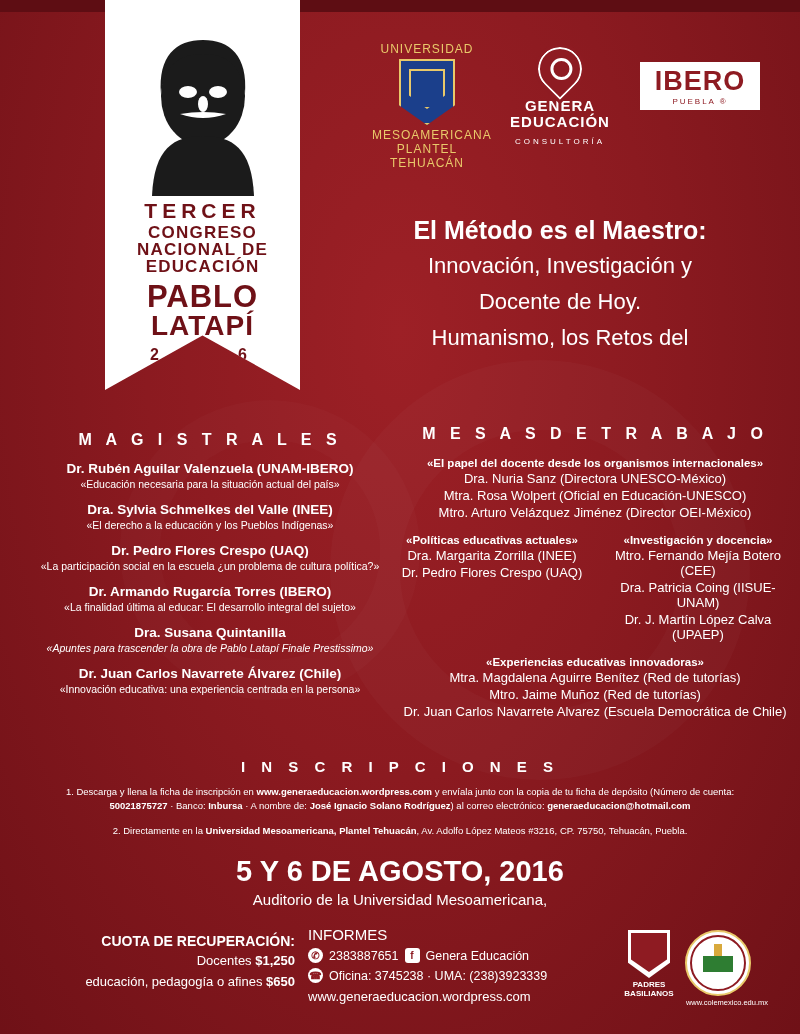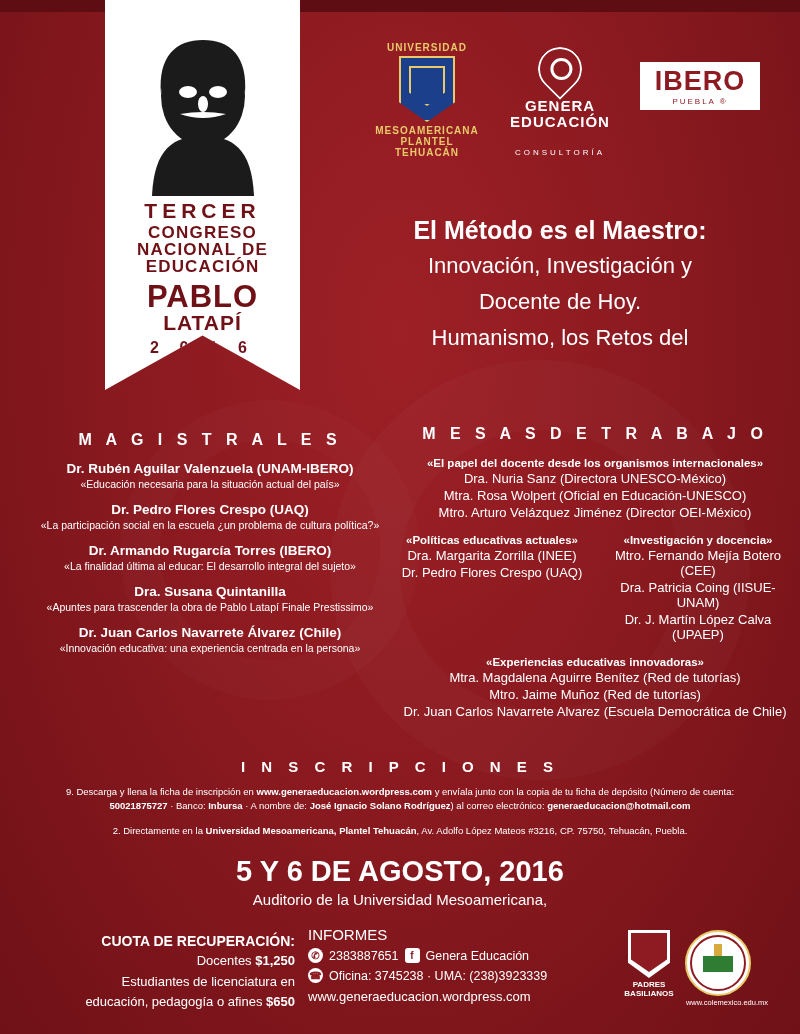--- a/index.html
+++ b/index.html
@@ -49,27 +49,27 @@
   .portrait svg{display:block;}
   .banner-title{
     color:#6f1117;
     font-weight:bold;
     line-height:1.0;
   }
   .t-tercer{font-size:21px;letter-spacing:5px;margin-top:4px;}
   .t-sub{font-size:17px;letter-spacing:1.2px;margin-top:3px;}
   .t-sub2{font-size:17px;letter-spacing:1.2px;}
   .t-big{font-size:31px;letter-spacing:1px;margin-top:6px;}
-  .t-big2{font-size:21px;letter-spacing:1px;}
+  .t-big2{font-size:28px;letter-spacing:1px;}
   .t-year{font-size:16px;letter-spacing:8px;margin-top:7px;}
 
   
   .logos{position:absolute;left:350px;top:34px;width:420px;height:140px;}
   .logo-uni{position:absolute;left:22px;top:8px;width:110px;text-align:center;}
-  .logo-uni .ltxt{color:#e9c96a;font-size:10px;font-weight:bold;letter-spacing:1px;}
+  .logo-uni .ltxt{color:#e9c96a;font-size:12px;font-weight:normal;letter-spacing:1px;}
   .shield{
     width:52px;height:62px;margin:3px auto;
     background:#1b3f8b;
     border:2px solid #e9c96a;
     clip-path:polygon(0 0,100% 0,100% 70%,50% 100%,0 70%);
     position:relative;
   }
   .shield:after{
     content:"";position:absolute;left:8px;top:8px;right:8px;bottom:14px;
     border:2px solid #e9c96a;
@@ -81,40 +81,40 @@
     background:#8e1b22;border:3px solid #8e1b22;border-radius:50% 50% 50% 0;
     transform:rotate(-45deg);
     box-shadow:0 0 0 2px #ffffff inset;
     position:relative;
   }
   .drop:after{
     content:"";position:absolute;left:12px;top:12px;width:16px;height:16px;
     border:3px solid #ffffff;border-radius:50%;
   }
   .genera-txt{font-size:15px;font-weight:bold;letter-spacing:1px;line-height:1.05;}
-  .genera-sub{font-size:8px;letter-spacing:3px;margin-top:18px;}
+  .genera-sub{font-size:8px;letter-spacing:3px;margin-top:7px;}
   .logo-ibero{position:absolute;left:290px;top:28px;width:120px;}
   .ibero-box{background:#ffffff;padding:6px 8px 4px;text-align:center;}
   .ibero-box .i1{color:#8e1b22;font-size:27px;font-weight:bold;letter-spacing:1px;line-height:1;}
   .ibero-box .i2{color:#8e1b22;font-size:8px;letter-spacing:2px;margin-top:2px;}
 
   
   .headline{position:absolute;left:345px;top:215px;width:430px;text-align:center;}
   .hl1{font-size:25px;font-weight:bold;line-height:1.25;}
   .hl2{font-size:22px;line-height:1.45;margin-top:4px;}
 
   
   .sec-title{text-align:center;font-weight:bold;}
   .conf{position:absolute;left:20px;top:425px;width:380px;text-align:center;}
   .conf .st1{font-size:16px;letter-spacing:5px;}
   .conf .st2{font-size:16px;letter-spacing:5px;margin-top:6px;}
   .conf-item{margin-top:12px;}
   .conf-name{font-size:13.5px;font-weight:bold;}
   .conf-desc{font-size:10.5px;margin-top:2px;}
-  .ital{}
+  .ital{font-style:italic;}
 
   .mesas{position:absolute;left:400px;top:425px;width:390px;text-align:center;}
   .mesas .st{font-size:16px;letter-spacing:5px;}
   .mesa-block{margin-top:14px;}
   .mesa-title{font-size:11.5px;font-weight:bold;}
   .mesa-line{font-size:13px;margin-top:2px;}
   .two-col{display:flex;gap:22px;margin-top:14px;}
   .two-col > div{flex:1;}
 
   
@@ -234,20 +234,24 @@
   </div>
 
   <div class="conf">
     <div class="sec-title st2">M A G I S T R A L E S</div>
 
     <div class="conf-item">
       <div class="conf-name">Dr. Rubén Aguilar Valenzuela (UNAM-IBERO)</div>
       <div class="conf-desc">«Educación necesaria para la situación actual del país»</div>
     </div>
     <div class="conf-item">
+      <div class="conf-name">Dra. Sylvia Schmelkes del Valle (INEE)</div>
+      <div class="conf-desc">«El derecho a la educación y los Pueblos Indígenas»</div>
+    </div>
+    <div class="conf-item">
       <div class="conf-name">Dr. Pedro Flores Crespo (UAQ)</div>
       <div class="conf-desc">«La participación social en la escuela ¿un problema de cultura política?»</div>
     </div>
     <div class="conf-item">
       <div class="conf-name">Dr. Armando Rugarcía Torres (IBERO)</div>
       <div class="conf-desc">«La finalidad última al educar: El desarrollo integral del sujeto»</div>
     </div>
     <div class="conf-item">
       <div class="conf-name">Dra. Susana Quintanilla</div>
       <div class="conf-desc ital">«Apuntes para trascender la obra de Pablo Latapí Finale Prestissimo»</div>
@@ -286,39 +290,38 @@
       <div class="mesa-title">«Experiencias educativas innovadoras»</div>
       <div class="mesa-line">Mtra. Magdalena Aguirre Benítez (Red de tutorías)</div>
       <div class="mesa-line">Mtro. Jaime Muñoz (Red de tutorías)</div>
       <div class="mesa-line">Dr. Juan Carlos Navarrete Alvarez (Escuela Democrática de Chile)</div>
     </div>
   </div>
 
   <div class="insc">
     <div class="insc-title">I N S C R I P C I O N E S</div>
     <div class="insc-p">
-      <span>9. Descarga y llena la ficha de inscripción en </span><b>www.generaeducacion.wordpress.com</b><span> y envíala junto con la copia de tu ficha de depósito (Número de cuenta: </span><b>50021875727</b><span> · Banco: </span><b>Inbursa</b><span> · A nombre de: </span><b>José Ignacio Solano Rodríguez</b><span>) al correo electrónico: </span><b>generaeducacion@hotmail.com</b>
+      <span>1. Descarga y llena la ficha de inscripción en </span><b>www.generaeducacion.wordpress.com</b><span> y envíala junto con la copia de tu ficha de depósito (Número de cuenta: </span><b>50021875727</b><span> · Banco: </span><b>Inbursa</b><span> · A nombre de: </span><b>José Ignacio Solano Rodríguez</b><span>) al correo electrónico: </span><b>generaeducacion@hotmail.com</b>
     </div>
     <div class="insc-p">
       <span>2. Directamente en la </span><b>Universidad Mesoamericana, Plantel Tehuacán</b><span>, Av. Adolfo López Mateos #3216, CP. 75750, Tehuacán, Puebla.</span>
     </div>
   </div>
 
   <div class="dates">
     <div class="date-main">5 Y 6 DE AGOSTO, 2016</div>
     <div class="date-sub">Auditorio de la Universidad Mesoamericana,</div>
   </div>
 
   <div class="footer">
     <div class="cuota">
       <div class="cuota-t">CUOTA DE RECUPERACIÓN:</div>
       <div class="cuota-l">
         <span>Docentes </span><b>$1,250</b>
       </div>
-      <div class="cuota-l">Estudiantes de licenciatura en</div>
       <div class="cuota-l">
         <span>educación, pedagogía o afines </span><b>$650</b>
       </div>
     </div>
 
     <div class="informes">
       <div class="inf-t">INFORMES</div>
       <div class="inf-l">
         <span class="ico round">✆</span>
         <span>2383887651</span>

